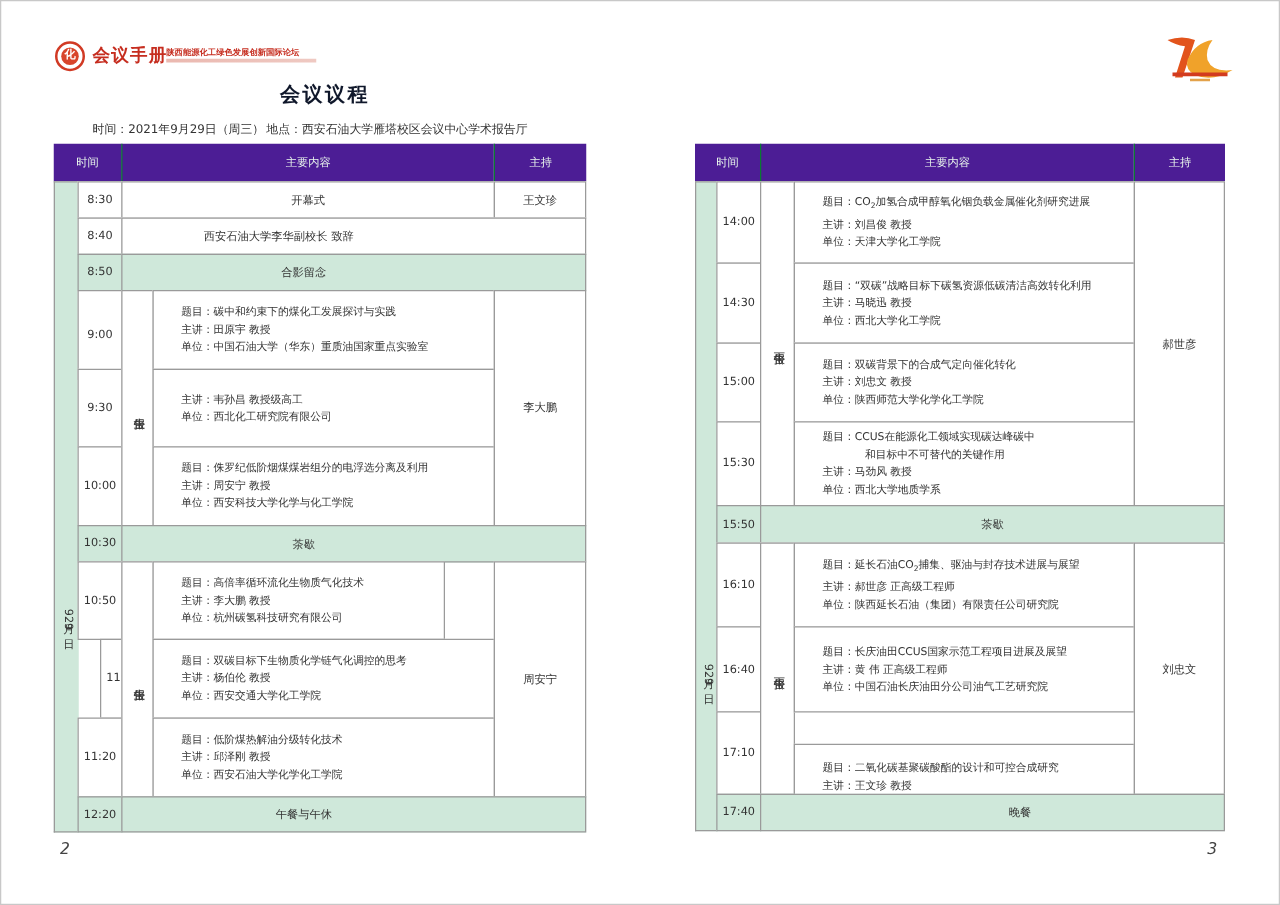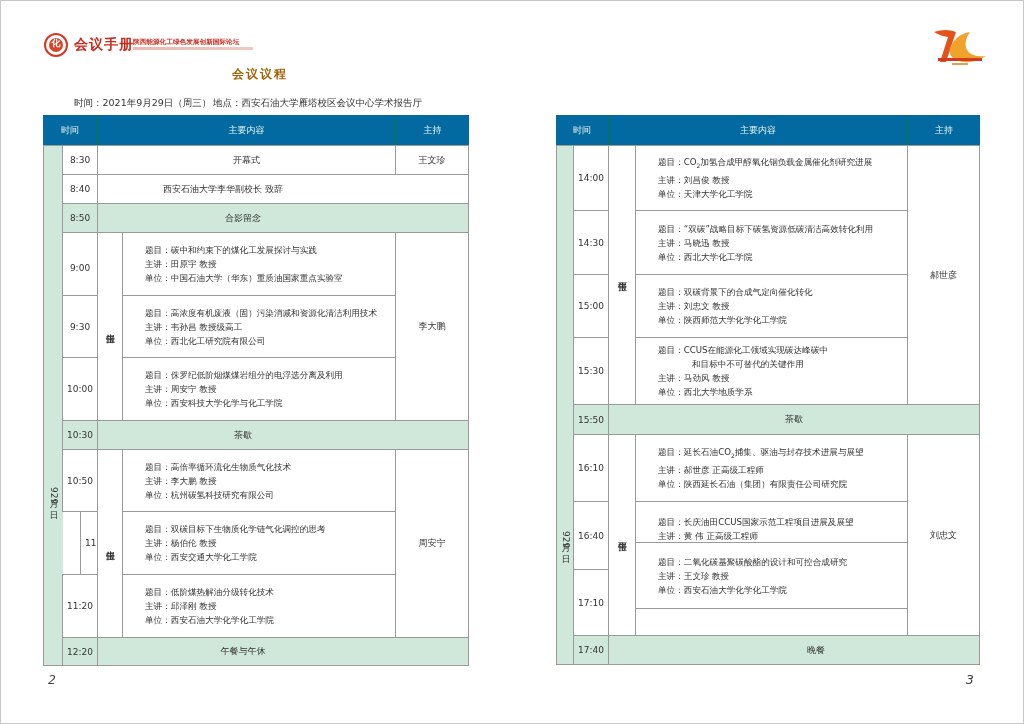--- a/index.html
+++ b/index.html
@@ -6,24 +6,24 @@
   body { width:1024px; height:724px; position:relative; background:#ffffff; font-family:"DejaVu Sans","Liberation Sans",sans-serif; color:#333; overflow:hidden; }
   .frame { position:absolute; left:0; top:0; width:1022px; height:722px; border:1px solid #c8c8c8; }
   .abs { position:absolute; box-sizing:border-box; }
   .logo-badge { left:44px; top:33px; width:24px; height:24px; border-radius:50%; background:#fff; border:2px solid #d13a24; }
   .logo-badge .inner { position:absolute; left:3px; top:3px; width:14px; height:14px; border-radius:50%; background:#d8452b; }
   .logo-badge .mark { position:absolute; left:0; top:2px; width:20px; text-align:center; font-size:9px; color:#fff; font-weight:bold; }
   .brand-title { left:74px; top:36px; font-size:14px; font-weight:bold; color:#c62d1f; letter-spacing:1px; }
   .brand-sub1 { left:133px; top:37px; font-size:7px; font-weight:bold; color:#c62d1f; white-space:nowrap; transform:scale(0.95); transform-origin:left top; }
   .brand-sub2 { left:133px; top:47px; width:120px; height:3px; background:linear-gradient(90deg,#e29a8e,#e8b2a8); opacity:0.7; }
   .anniv { left:930px; top:26px; width:60px; height:44px; }
-  .page-title { left:0; width:520px; top:66px; text-align:center; font-size:12px; font-weight:bold; color:#a16207; letter-spacing:2px; }
+  .page-title { left:0; width:520px; top:66px; text-align:center; font-size:16px; font-weight:bold; color:#0f172a; letter-spacing:2px; }
   .meta { top:97px; font-size:9.5px; color:#333; white-space:nowrap; }
   .cell { position:absolute; box-sizing:border-box; display:flex; align-items:center; justify-content:center; font-size:9px; color:#333; }
-  .hdr { background:#0369a1; color:#e8f5ec; }
+  .hdr { background:#4c1d95; color:#e8f5ec; }
   .mint { background:#cfe8da; }
   .white { background:#fff; }
   .b { border:1px solid #9a9a9a; }
   .vert { writing-mode:vertical-rl; text-orientation:upright; letter-spacing:0px; font-size:9px; }
   .vdate { writing-mode:vertical-rl; font-size:9px; }
   .talk { justify-content:flex-start; padding-left:22px; }
   .talk .lines { display:flex; flex-direction:column; line-height:14px; font-size:8.6px; color:#333; }
   .talk .lines span { white-space:nowrap; }
   .talk .indent { padding-left:34px; }
   .pnum { top:672px; font-size:13px; font-style:italic; color:#444; font-family:"DejaVu Sans Mono","Liberation Mono",monospace; }
@@ -83,21 +83,20 @@
   </div>
   <div class="cell white b talk" style="left:122px;top:232px;width:274px;height:64px;">
     <div class="lines">
       <span>题目：碳中和约束下的煤化工发展探讨与实践</span>
       <span>主讲：田原宇  教授</span>
       <span>单位：中国石油大学（华东）重质油国家重点实验室</span>
     </div>
   </div>
   <div class="cell white b talk" style="left:122px;top:295px;width:274px;height:63px;">
     <div class="lines">
-      <span>题目：高浓度有机废液（固）污染消减和资源化清洁利用技术</span>
       <span>主讲：韦孙昌  教授级高工</span>
       <span>单位：西北化工研究院有限公司</span>
     </div>
   </div>
   <div class="cell white b talk" style="left:122px;top:357px;width:274px;height:64px;">
     <div class="lines">
       <span>题目：侏罗纪低阶烟煤煤岩组分的电浮选分离及利用</span>
       <span>主讲：周安宁  教授</span>
       <span>单位：西安科技大学化学与化工学院</span>
     </div>
@@ -106,21 +105,21 @@
 
   <div class="cell mint b" style="left:62px;top:420px;width:36px;height:30px;">10:30</div>
   <div class="cell mint b" style="left:97px;top:420px;width:372px;height:30px;padding-right:80px;">茶歇</div>
 
   <div class="cell white b" style="left:62px;top:449px;width:36px;height:63px;">10:50</div>
   <div class="cell white b" style="left:80px;top:511px;width:36px;height:64px;">11:20</div>
   <div class="cell white b" style="left:62px;top:574px;width:36px;height:64px;">11:20</div>
   <div class="cell white b" style="left:97px;top:449px;width:26px;height:189px;">
     <span class="vert">上午报告</span>
   </div>
-  <div class="cell white b talk" style="left:122px;top:449px;width:274px;height:63px;">
+  <div class="cell white b talk" style="left:122px;top:449px;width:234px;height:63px;">
     <div class="lines">
       <span>题目：高倍率循环流化生物质气化技术</span>
       <span>主讲：李大鹏  教授</span>
       <span>单位：杭州碳氢科技研究有限公司</span>
     </div>
   </div>
   <div class="cell white b talk" style="left:122px;top:511px;width:274px;height:64px;">
     <div class="lines">
       <span>题目：双碳目标下生物质化学链气化调控的思考</span>
       <span>主讲：杨伯伦   教授</span>
@@ -205,21 +204,21 @@
       <span>单位：陕西延长石油（集团）有限责任公司研究院</span>
     </div>
   </div>
   <div class="cell white b talk" style="left:635px;top:501px;width:273px;height:69px;">
     <div class="lines">
       <span>题目：长庆油田CCUS国家示范工程项目进展及展望</span>
       <span>主讲：黄   伟  正高级工程师</span>
       <span>单位：中国石油长庆油田分公司油气工艺研究院</span>
     </div>
   </div>
-  <div class="cell white b talk" style="left:635px;top:542px;width:273px;height:67px;font-family:Liberation Serif, serif;">
+  <div class="cell white b talk" style="left:635px;top:595px;width:273px;height:67px;">
     <div class="lines">
       <span>题目：二氧化碳基聚碳酸酯的设计和可控合成研究</span>
       <span>主讲：王文珍  教授</span>
       <span>单位：西安石油大学化学化工学院</span>
     </div>
   </div>
   <div class="cell white b" style="left:907px;top:434px;width:73px;height:202px;">刘忠文</div>
 
   <div class="cell mint b" style="left:573px;top:635px;width:36px;height:30px;">17:40</div>
   <div class="cell mint b" style="left:608px;top:635px;width:372px;height:30px;padding-left:44px;">晚餐</div>

